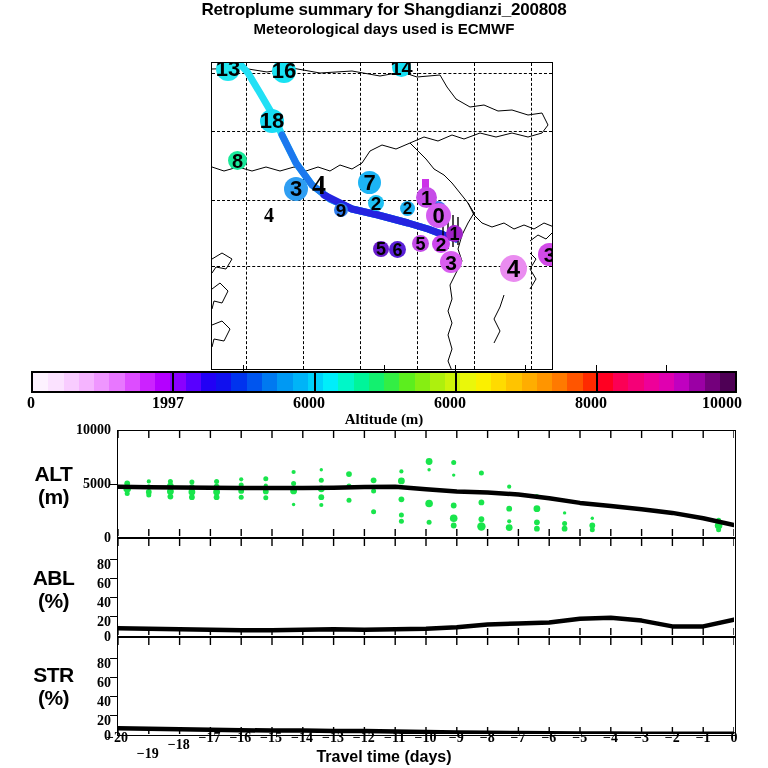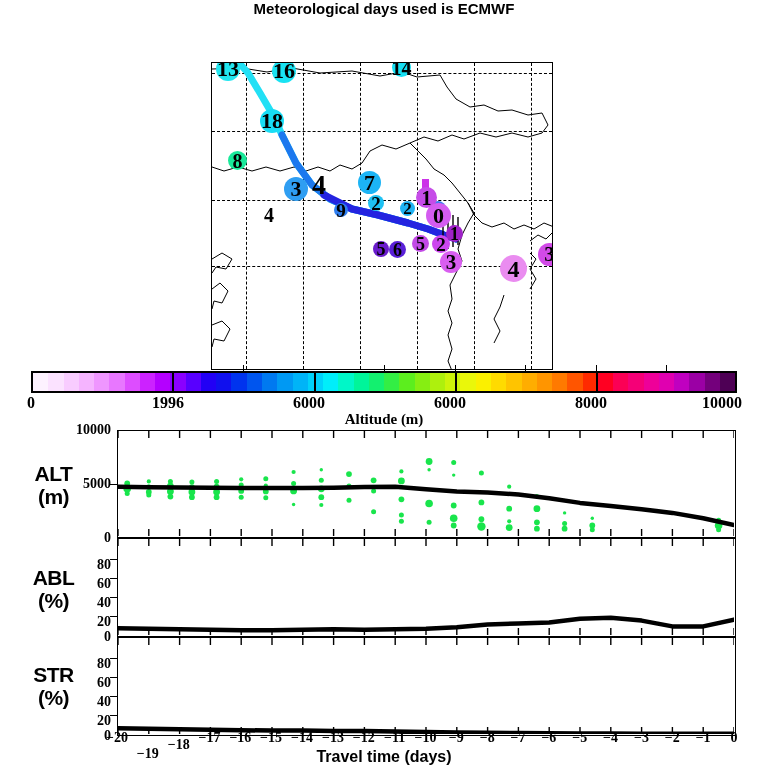--- a/index.html
+++ b/index.html
@@ -12,21 +12,21 @@
   .ttl2{font-size:15.5px;font-weight:bold;line-height:18px;white-space:pre;}
   .ttl3{font-size:15px;font-weight:bold;line-height:18px;}
   
   #map-frame{left:211px;top:62px;width:342px;height:308px;border:1.5px solid #000;
              box-sizing:border-box;background:#fff;overflow:hidden;}
   #map-inner{position:absolute;left:0;top:0;width:100%;height:100%;}
   .gridv{position:absolute;top:0;bottom:0;width:0;border-left:1px dashed #000;}
   .gridh{position:absolute;left:0;right:0;height:0;border-top:1px dashed #000;}
   .coast{position:absolute;left:0;top:0;}
   .mk{position:absolute;border-radius:50%;display:flex;align-items:center;
-      justify-content:center;font-family:Liberation Serif, serif;font-weight:bold;
+      justify-content:center;font-family:Liberation Sans, sans-serif;font-weight:bold;
       color:#000;line-height:1;}
   .mklbl{position:absolute;font-family:"Liberation Serif",serif;font-weight:bold;
          color:#000;line-height:1;}
   
   #cbar-wrap{left:31px;top:371px;width:706px;height:22px;border:2px solid #000;
              box-sizing:border-box;display:flex;}
   #cbar-wrap div{flex:1 1 auto;height:100%;}
   .cbsep{position:absolute;top:371px;width:0;height:22px;border-left:2px solid #000;}
   .cbtick{position:absolute;top:365px;height:6px;width:0;border-left:1px solid #000;}
   .cblab{position:absolute;top:394px;font-family:"Liberation Serif",serif;
@@ -46,20 +46,21 @@
           line-height:23px;letter-spacing:-0.5px;}
   .xlab{position:absolute;font-family:"Liberation Serif",serif;font-weight:bold;
         font-size:14px;text-align:center;width:40px;}
   #xaxis-title{position:absolute;top:748px;left:0;width:768px;text-align:center;
                font-weight:bold;font-size:16px;}
 </style>
 </head>
 <body>
 
 <div id="title-block">
+  <div class="ttl1">Retroplume summary for Shangdianzi_200808</div>
   <div class="ttl3">Meteorological days used is ECMWF</div>
 </div>
 
 <div id="map-frame" class="abs">
   <div id="map-inner">
 
     <svg class="coast" width="342" height="308" viewBox="0 0 342 308">
       <g fill="none" stroke="#000" stroke-width="1">
         <path d="M0 6 L30 5 L55 9 L80 5 L108 10 L140 8 L168 13 L190 9 L205 14 L228 12"></path>
         <path d="M228 12 L235 24 L244 36 L258 44 L272 42 L286 48 L300 47 L316 52 L330 50"></path>
@@ -183,21 +184,21 @@
 <div class="cbsep" style="left:314px;"></div>
 <div class="cbsep" style="left:455px;"></div>
 <div class="cbsep" style="left:596px;"></div>
 <div class="cbtick" style="left:243px;"></div>
 <div class="cbtick" style="left:384px;"></div>
 <div class="cbtick" style="left:455px;"></div>
 <div class="cbtick" style="left:525px;"></div>
 <div class="cbtick" style="left:596px;"></div>
 <div class="cbtick" style="left:666px;"></div>
 <div class="cblab" style="left:27px;">0</div>
-<div class="cblab" style="left:152px;">1996</div>
+<div class="cblab" style="left:152px;">1997</div>
 <div class="cblab" style="left:293px;">6000</div>
 <div class="cblab" style="left:434px;">6000</div>
 <div class="cblab" style="left:575px;">8000</div>
 <div class="cblab" style="left:702px;">10000</div>
 <div id="cbtitle">Altitude (m)</div>
 
 <div class="rowlab" style="left:6px;top:462px;width:95px;">
   <div>ALT</div>
   <div>(m)</div>
 </div>

